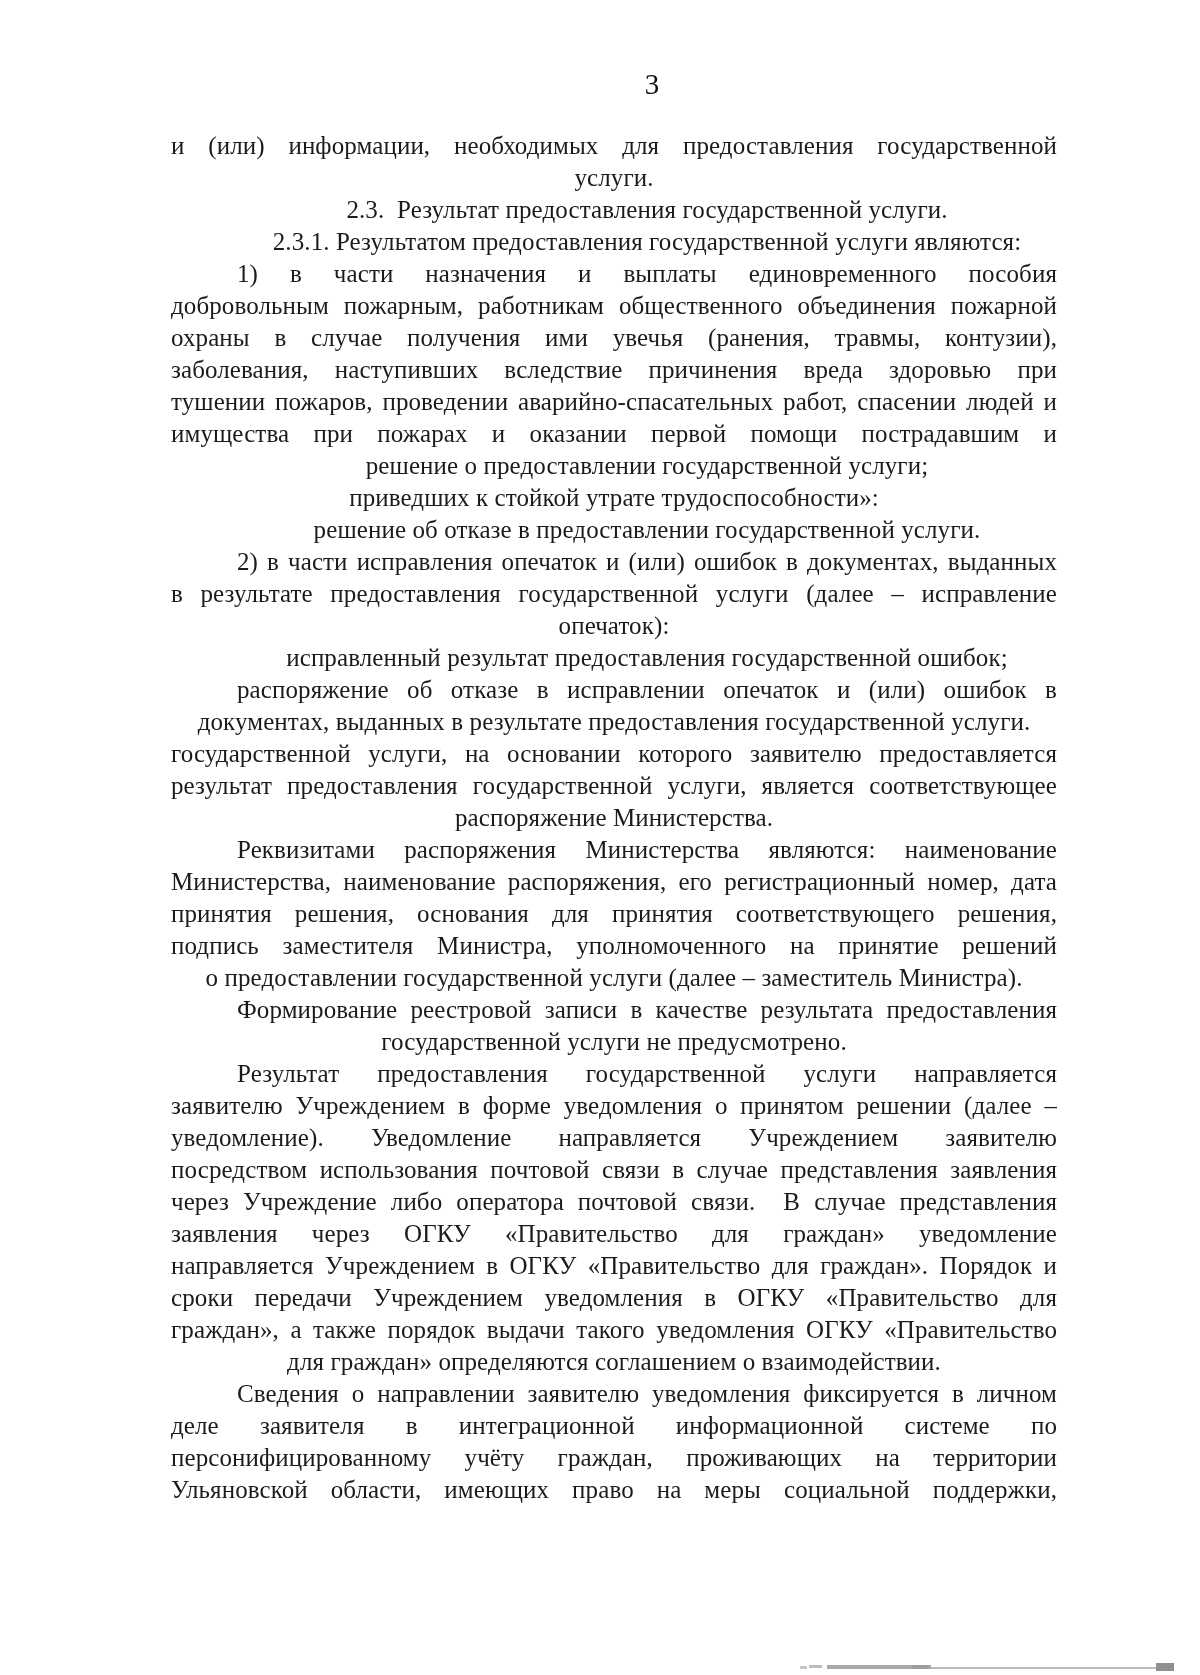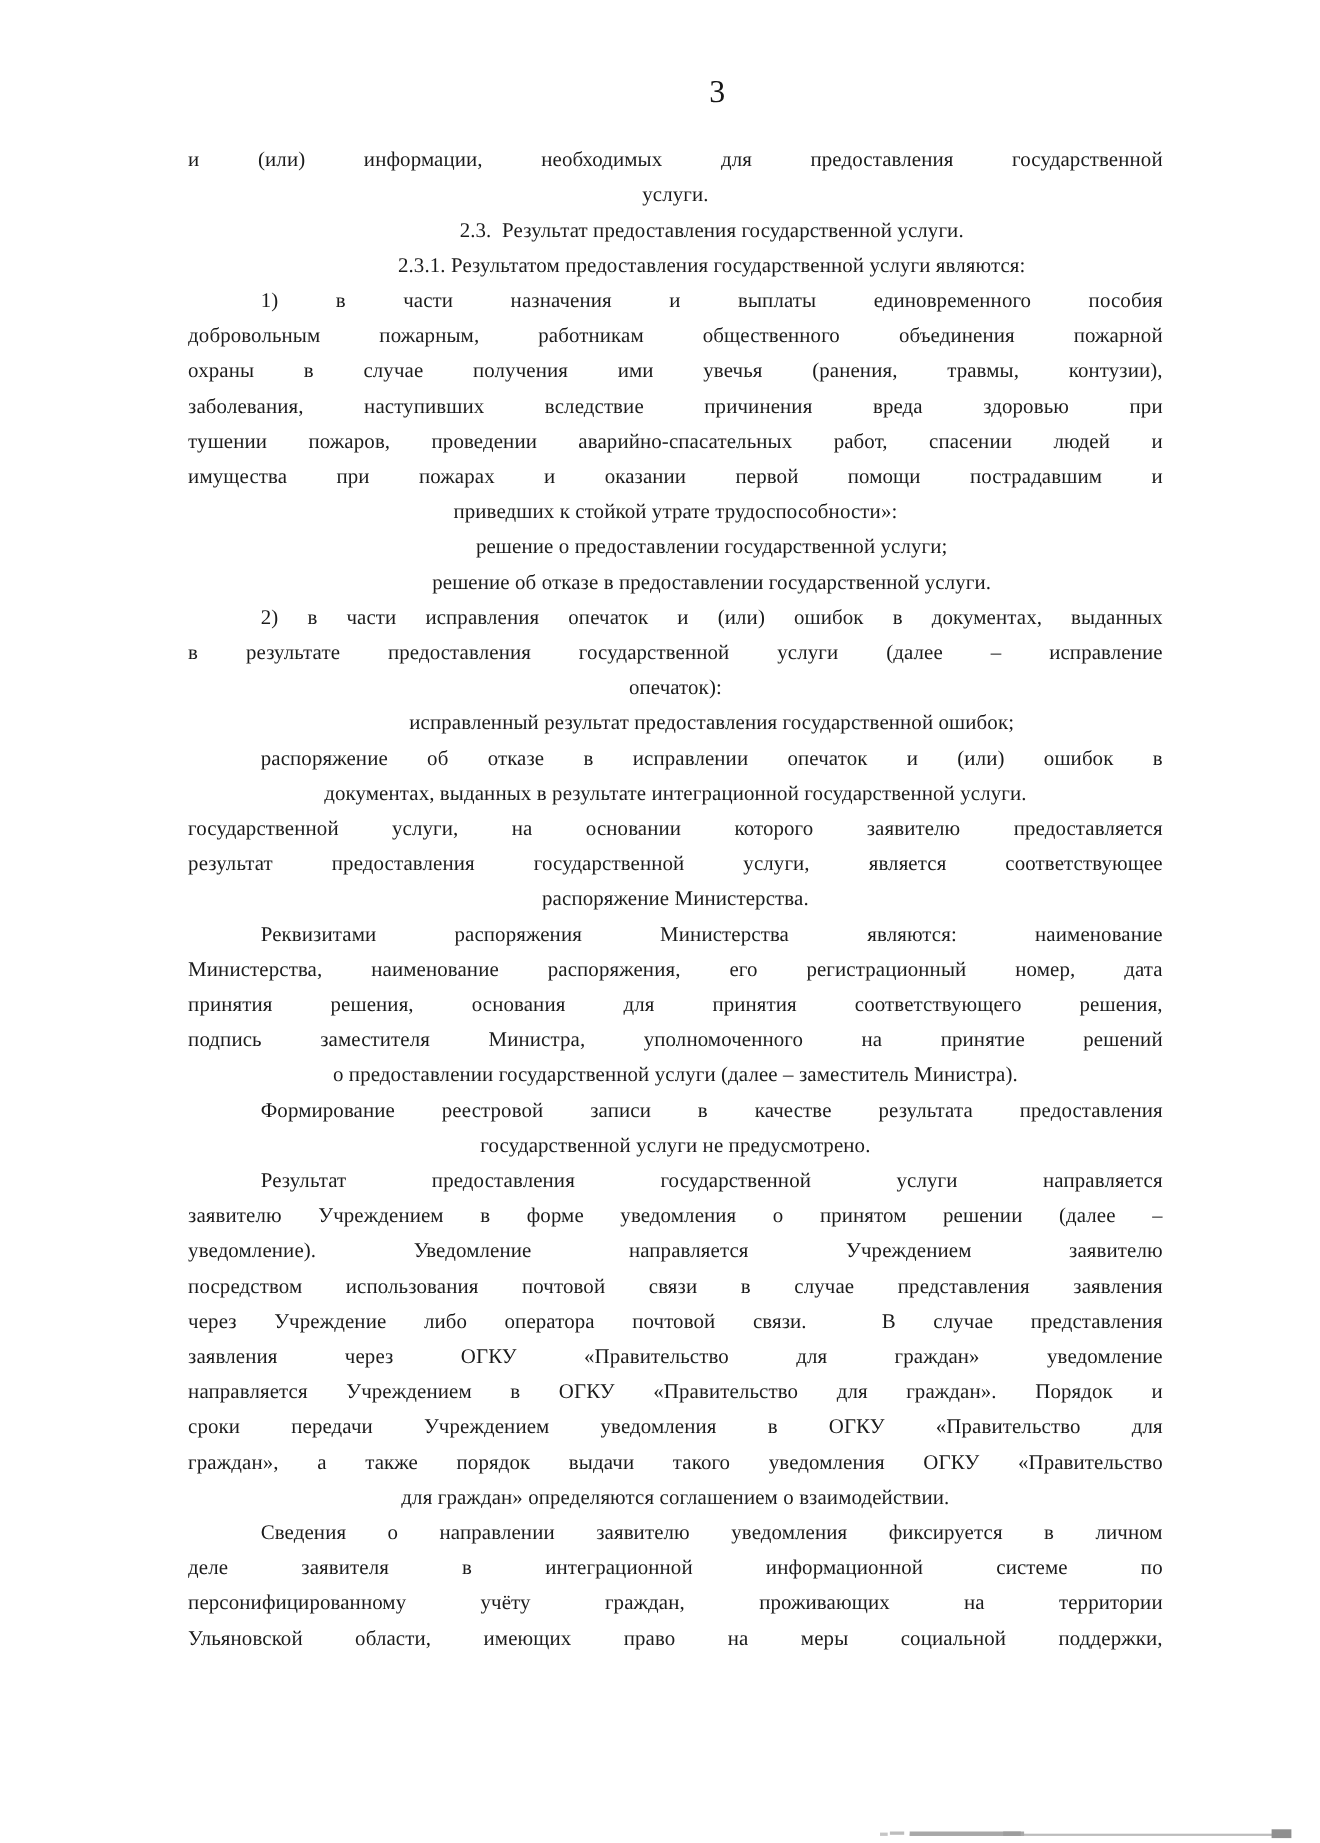--- a/index.html
+++ b/index.html
@@ -24,21 +24,21 @@
     text-align: center;
     font-size: 29px;
     line-height: 32px;
     color: #161616;
   }
   .text-column {
     position: absolute;
     top: 130px;
     left: 171px;
     width: 886px;
-    font-size: 19px;
+    font-size: 25px;
   }
   .line {
     height: 32px;
     line-height: 32px;
     white-space: normal;
     overflow: hidden;
     text-align: center;
     letter-spacing: 0.1px;
   }
   .line.just {
@@ -71,29 +71,29 @@
       <div class="line just">и (или) информации, необходимых для предоставления государственной</div>
       <div class="line">услуги.</div>
       <div class="line indent">2.3.&nbsp; Результат предоставления государственной услуги.</div>
       <div class="line indent">2.3.1. Результатом предоставления государственной услуги являются:</div>
       <div class="line indent just">1) в части назначения и выплаты единовременного пособия</div>
       <div class="line just">добровольным пожарным, работникам общественного объединения пожарной</div>
       <div class="line just">охраны в случае получения ими увечья (ранения, травмы, контузии),</div>
       <div class="line just">заболевания, наступивших вследствие причинения вреда здоровью при</div>
       <div class="line just">тушении пожаров, проведении аварийно-спасательных работ, спасении людей и</div>
       <div class="line just">имущества при пожарах и оказании первой помощи пострадавшим и</div>
+      <div class="line indent">решение о предоставлении государственной услуги;</div>
       <div class="line">приведших к стойкой утрате трудоспособности»:</div>
-      <div class="line indent">решение о предоставлении государственной услуги;</div>
       <div class="line indent">решение об отказе в предоставлении государственной услуги.</div>
       <div class="line indent just">2) в части исправления опечаток и (или) ошибок в документах, выданных</div>
       <div class="line just">в результате предоставления государственной услуги (далее – исправление</div>
       <div class="line">опечаток):</div>
       <div class="line indent">исправленный результат предоставления государственной ошибок;</div>
       <div class="line indent just">распоряжение об отказе в исправлении опечаток и (или) ошибок в</div>
-      <div class="line">документах, выданных в результате интеграционной государственной услуги.</div>
+      <div class="line">документах, выданных в результате предоставления государственной услуги.</div>
       <div class="line just">государственной услуги, на основании которого заявителю предоставляется</div>
       <div class="line just">результат предоставления государственной услуги, является соответствующее</div>
       <div class="line">распоряжение Министерства.</div>
       <div class="line indent just">Реквизитами распоряжения Министерства являются: наименование</div>
       <div class="line just">Министерства, наименование распоряжения, его регистрационный номер, дата</div>
       <div class="line just">принятия решения, основания для принятия соответствующего решения,</div>
       <div class="line just">подпись заместителя Министра, уполномоченного на принятие решений</div>
       <div class="line">о предоставлении государственной услуги (далее – заместитель Министра).</div>
       <div class="line indent just">Формирование реестровой записи в качестве результата предоставления</div>
       <div class="line">государственной услуги не предусмотрено.</div>

